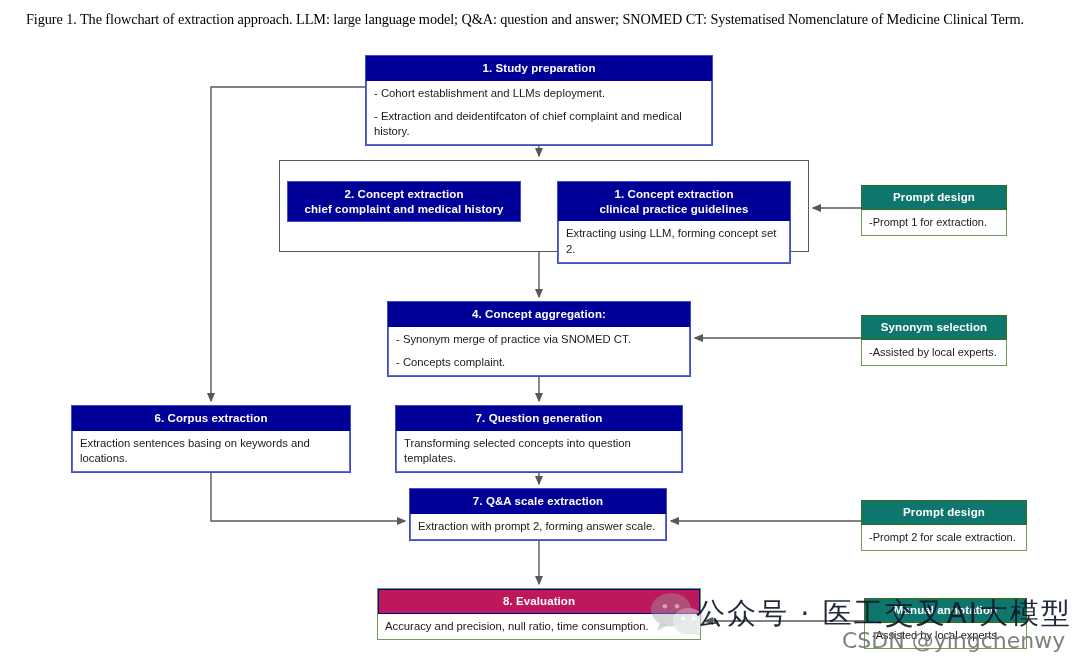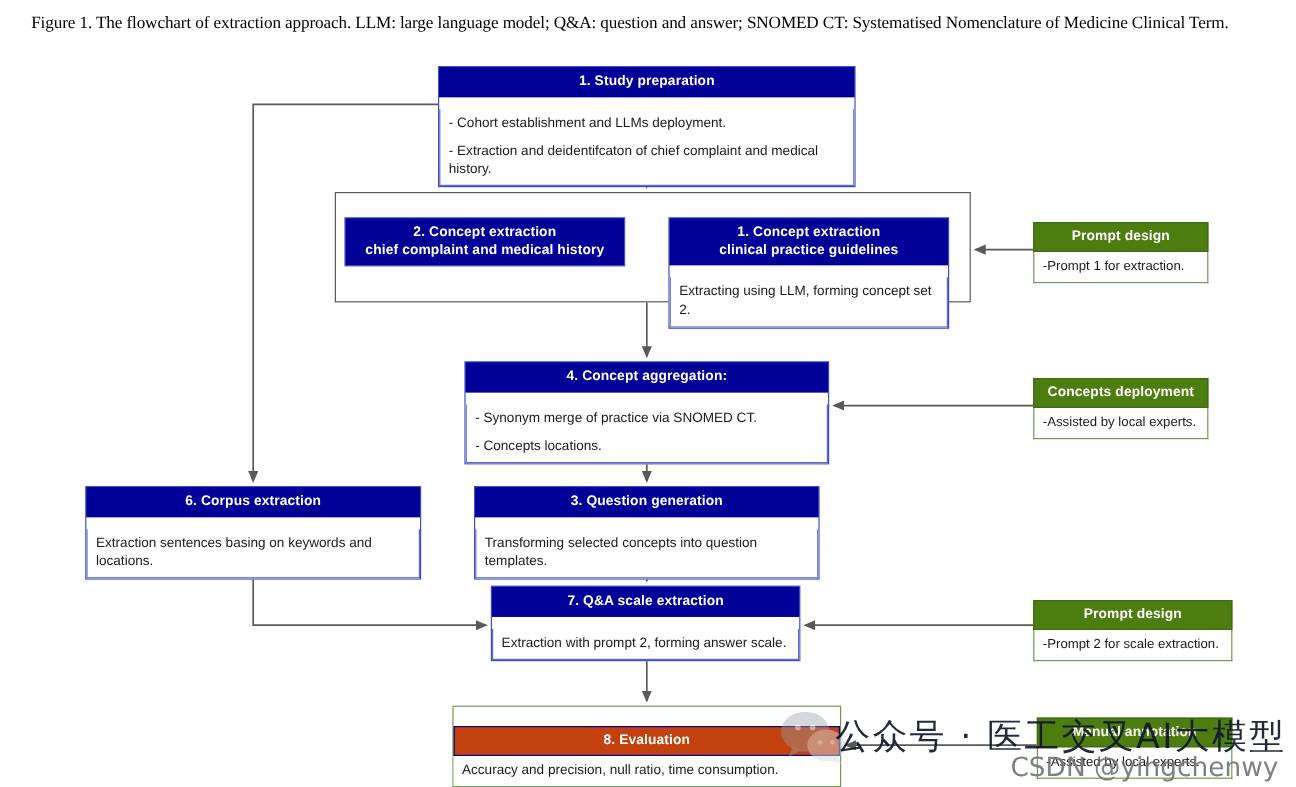--- a/index.html
+++ b/index.html
@@ -81,26 +81,25 @@
   .node.blue {
     border: 1px solid #3f4fc4;
   }
   .node.blue .hdr {
     background: #000099;
     border: 1px solid #000099;
   }
   .node.blue .body {
     border: 1px solid #5a6ad0;
     border-top: none;
-    margin-top: 10px;
   }
 
   
   .node.green .hdr {
-    background: #4d7c0f;
+    background: #0f766e;
     border: 1px solid #3a6b15;
   }
   .node.green .body {
     border: 1px solid #6f9b52;
     border-top: none;
   }
 
   
   #group-box {
     position: absolute;
@@ -113,21 +112,21 @@
   #node1 { left: 349px; top: 55px;  width: 348px; }
   #node2 { left: 271px; top: 181px; width: 234px; }
   #node3 { left: 541px; top: 181px; width: 234px; }
   #node4 { left: 371px; top: 301px; width: 304px; }
   #node5 { left: 379px; top: 405px; width: 288px; }
   #node6 { left: 55px;  top: 405px; width: 280px; }
   #node7 { left: 393px; top: 488px; width: 258px; }
   #node8 { left: 361px; top: 588px; width: 324px; }
 
   #node8 { border: 1px solid #6f9b52; }
-  #node8 .hdr { background: #c2410c; border: 1px solid #000099; margin-top: 16px; }
+  #node8 .hdr { background: #be185d; border: 1px solid #000099; }
   #node8 .body { border: none; }
 
   #green1 { left: 845px; top: 185px; width: 146px; }
   #green2 { left: 845px; top: 315px; width: 146px; }
   #green3 { left: 845px; top: 500px; width: 166px; }
   #green4 { left: 848px; top: 598px; width: 163px; }
 
   #green1 .body, #green2 .body, #green3 .body, #green4 .body { font-size: 11px; }
 
   
@@ -235,26 +234,26 @@
     </div>
     <div class="body">
       <p>Extracting using LLM, forming concept set 2.</p>
     </div>
   </div>
 
   <div class="node blue" id="node4">
     <div class="hdr">4. Concept aggregation:</div>
     <div class="body">
       <p>- Synonym merge of practice via SNOMED CT.</p>
-      <p>- Concepts locations.</p>
+      <p>- Concepts complaint.</p>
     </div>
   </div>
 
   <div class="node blue" id="node5">
-    <div class="hdr">3. Question generation</div>
+    <div class="hdr">7. Question generation</div>
     <div class="body">
       <p>Transforming selected concepts into question templates.</p>
     </div>
   </div>
 
   <div class="node blue" id="node6">
     <div class="hdr">6. Corpus extraction</div>
     <div class="body">
       <p>Extraction sentences basing on keywords and locations.</p>
     </div>
@@ -275,21 +274,21 @@
   </div>
 
   <div class="node green" id="green1">
     <div class="hdr">Prompt design</div>
     <div class="body">
       <p>-Prompt 1 for extraction.</p>
     </div>
   </div>
 
   <div class="node green" id="green2">
-    <div class="hdr">Concepts deployment</div>
+    <div class="hdr">Synonym selection</div>
     <div class="body">
       <p>-Assisted by local experts.</p>
     </div>
   </div>
 
   <div class="node green" id="green3">
     <div class="hdr">Prompt design</div>
     <div class="body">
       <p>-Prompt 2  for scale extraction.</p>
     </div>

